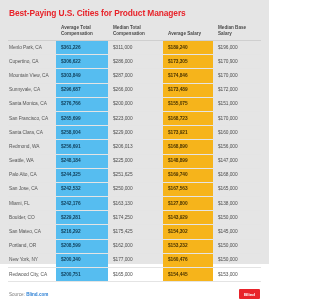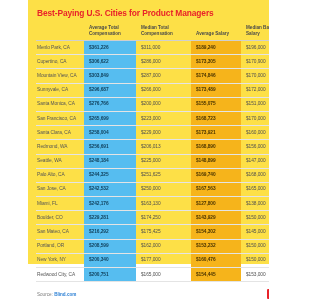--- a/index.html
+++ b/index.html
@@ -13,22 +13,21 @@
     font-family: "Liberation Sans", sans-serif;
     color: #3d3d3d;
     overflow: hidden;
   }
   .page {
     width: 269px;
     height: 264px;
     box-sizing: border-box;
     padding: 6px 8px 0 8px;
     position: relative;
-    background: #fde047;
-    margin-left: 28px;
+    background: #e5e5e5;
   }
   .title {
     font-size: 8.4px;
     font-weight: bold;
     color: #e8232a;
     letter-spacing: -0.1px;
     margin: 2px 0 7px 1px;
     line-height: 10px;
     white-space: nowrap;
   }

